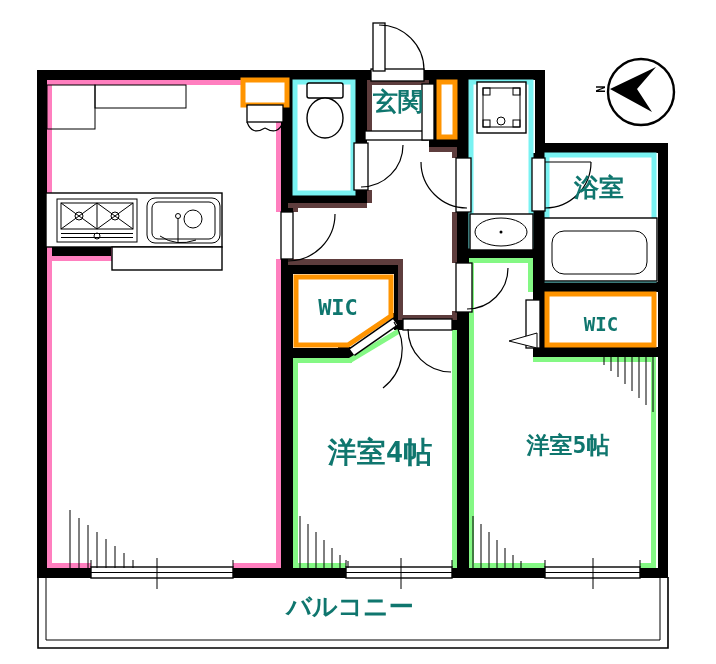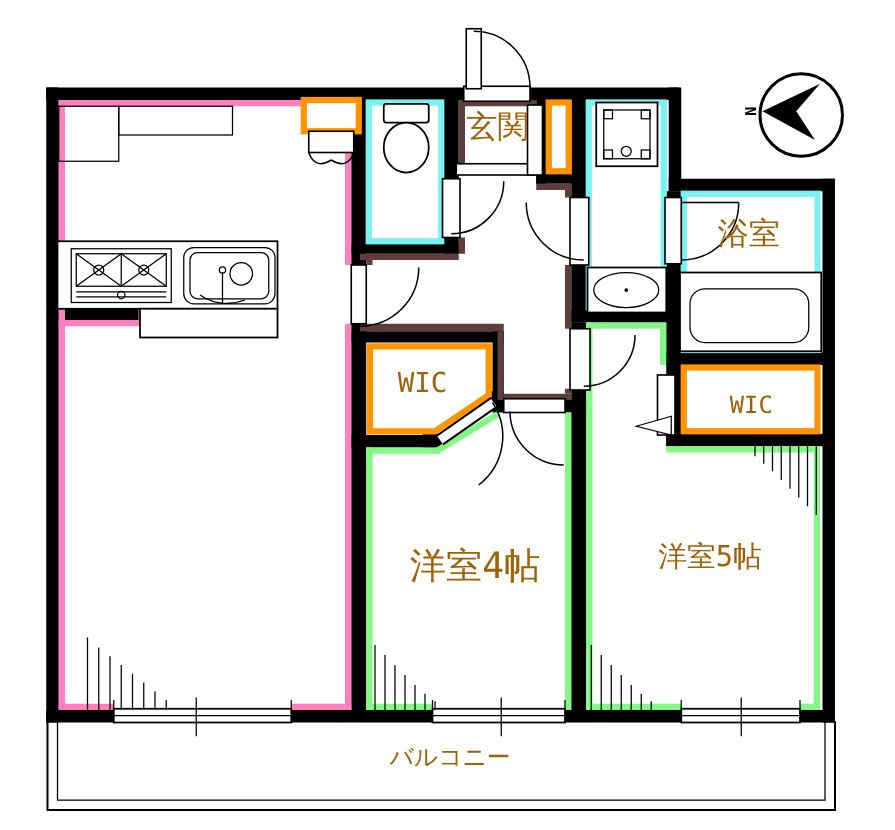--- a/index.html
+++ b/index.html
@@ -10,21 +10,21 @@
   .acc-ldk{fill:var(--ldk-accent,#ff7fbf);}
   .acc-hall{fill:var(--hall-accent,#5e3d3d);}
   .acc-bed{fill:var(--bedroom-accent,#84f884);}
   .stk-bed{stroke:var(--bedroom-accent,#84f884);stroke-width:5;fill:none;}
   .stk-wet{stroke:var(--wet-accent,#79f2f2);stroke-width:5;fill:none;}
   .stk-closet{stroke:var(--closet-accent,#ff9400);stroke-width:5;fill:#fff;}
   .leaf{fill:#fff;stroke:#000;stroke-width:1.3;}
   .arc{fill:none;stroke:#000;stroke-width:1.2;}
   .fix{fill:#fff;stroke:#000;stroke-width:1.4;}
   .thin{fill:none;stroke:#000;stroke-width:1;}
-  .lbl{position:absolute;transform:translate(-50%,-50%);white-space:nowrap;color:#a16207;}
+  .lbl{position:absolute;transform:translate(-50%,-50%);white-space:nowrap;color:#0f766e;font-weight:bold;}
 </style>
 </head>
 <body>
 
 <div class="plan">
 <svg width="716" height="664" viewBox="0 0 716 664">
 
   <g>
     <rect class="wall" x="37" y="70" width="506" height="10"></rect>
     <rect class="wall" x="37" y="70" width="10" height="508"></rect>
@@ -230,14 +230,14 @@
     <text x="601" y="93" font-size="12" font-weight="bold" fill="#000" text-anchor="middle" transform="rotate(-90 601 89)">N</text>
   </g>
 </svg>
 
   <div class="lbl" style="left:380px;top:453px;font-size:29px;">洋室4帖</div>
   <div class="lbl" style="left:568px;top:445px;font-size:23px;">洋室5帖</div>
   <div class="lbl" style="left:338px;top:307px;font-size:22px;">WIC</div>
   <div class="lbl" style="left:601px;top:324px;font-size:19px;">WIC</div>
   <div class="lbl" style="left:398px;top:101px;font-size:25px;">玄関</div>
   <div class="lbl" style="left:599px;top:187px;font-size:25px;text-align:right;">浴室</div>
-  <div class="lbl" style="left:360px;top:606px;font-size:19px;">バルコニー</div>
+  <div class="lbl" style="left:350px;top:606px;font-size:25px;">バルコニー</div>
 </div>
 
 </body></html>

